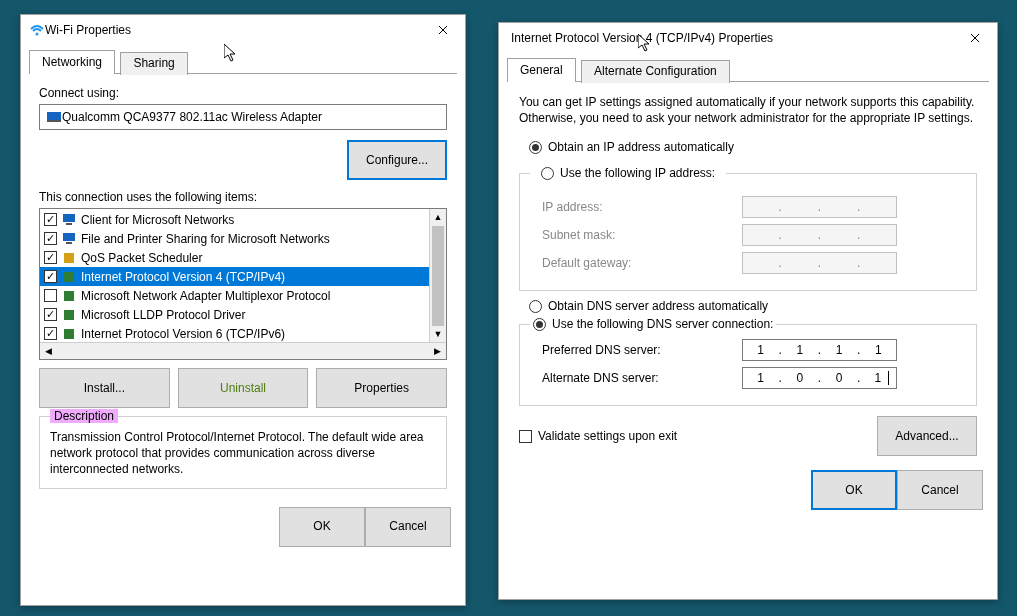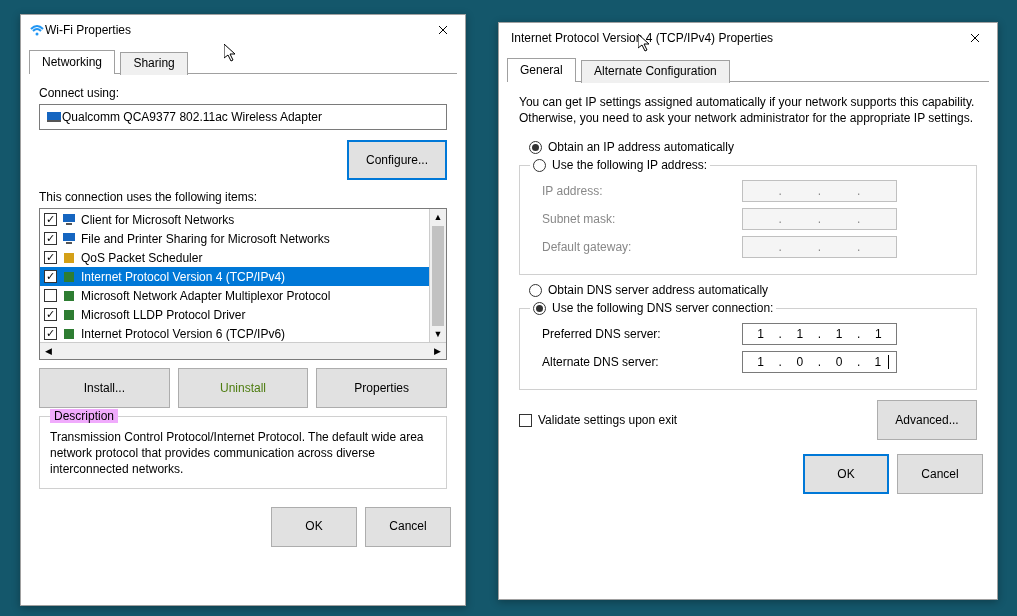--- a/index.html
+++ b/index.html
@@ -101,21 +101,21 @@
   .hscroll .arrow{width:17px;display:flex;align-items:center;justify-content:center;font-size:9px;}
   .hscroll .track{flex:1;background:#f0f0f0;}
   .fieldset{
     border:1px solid #d0d0d0; padding: 6px 10px 10px 10px; margin-top:8px;
   }
   .fieldset-title{ position:relative;top:-14px;background:#f0abfc;display:inline;padding:0 4px;}
   .fieldset-content{ margin-top:-8px;}
   .btnrow { display:flex; gap:8px; margin-top:8px;}
   .btnrow .btn{ flex:1; min-width:0;}
   .footerbtns{
-    display:flex; justify-content:flex-end; gap:8px;
+    display:flex; justify-content:flex-end; 
     padding: 8px 14px 12px 14px;
   }
   .radio{
     width:13px;height:13px;border:1px solid #333;border-radius:50%;display:inline-flex;align-items:center;justify-content:center;flex:none;margin-right:4px;
   }
   .radio .dot{width:7px;height:7px;border-radius:50%;background:#333;}
   .radiorow{display:flex;align-items:center;gap:2px;margin:2px 0 4px 0;}
   .group{
     border:1px solid #d0d0d0; padding:2px 10px 10px 10px; margin:2px 0 8px 0;
   }
@@ -301,21 +301,21 @@
 
     <div class="radiorow" style="margin-left:10px;">
       <span class="radio">
           <span class="dot"></span>
         </span>
       <span>Obtain an IP address automatically</span>
     </div>
 
     <fieldset class="group disabled">
       <legend>
-        <span class="radiorow" style="margin:0;">
+        <span class="radiorow" style="margin:8px;">
           <span class="radio"></span>
           <span>Use the following IP address:</span>
         </span>
       </legend>
       <div class="iprow">
         <span class="lab">IP address:</span>
         <span class="ipbox disabled">
             <span class="oct"></span>
             <span class="dot">.</span>
             <span class="oct"></span>

